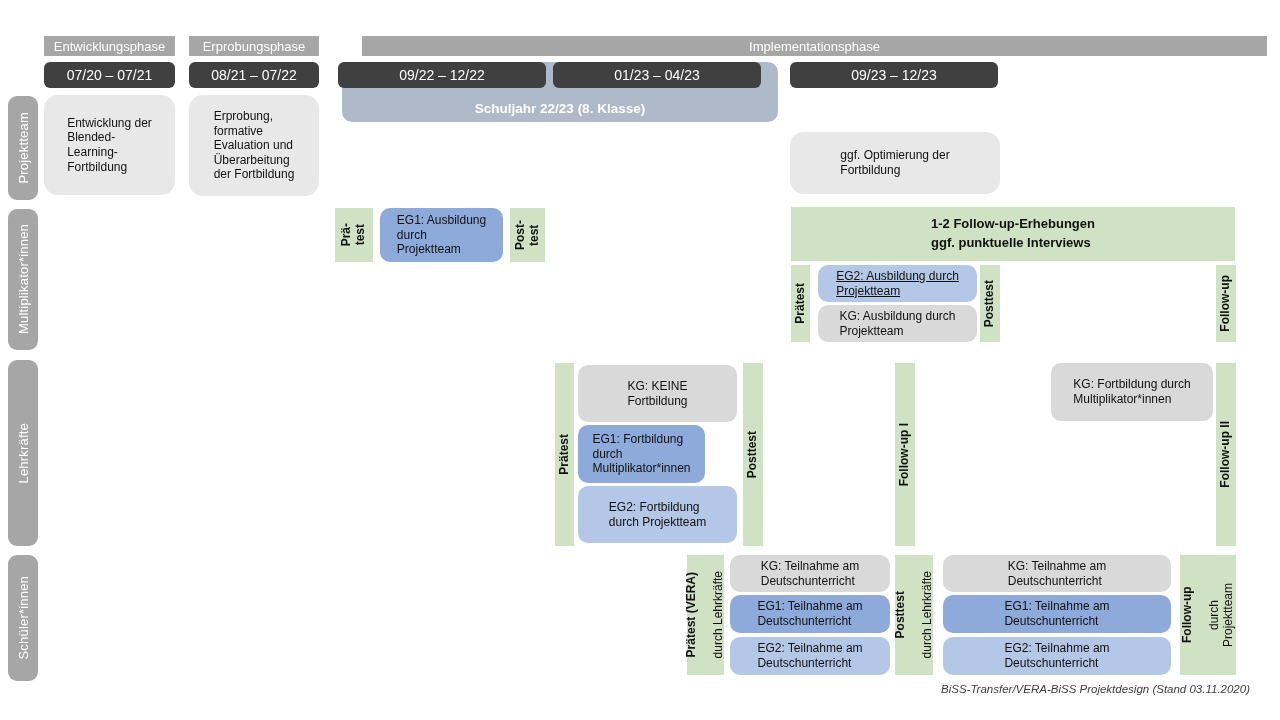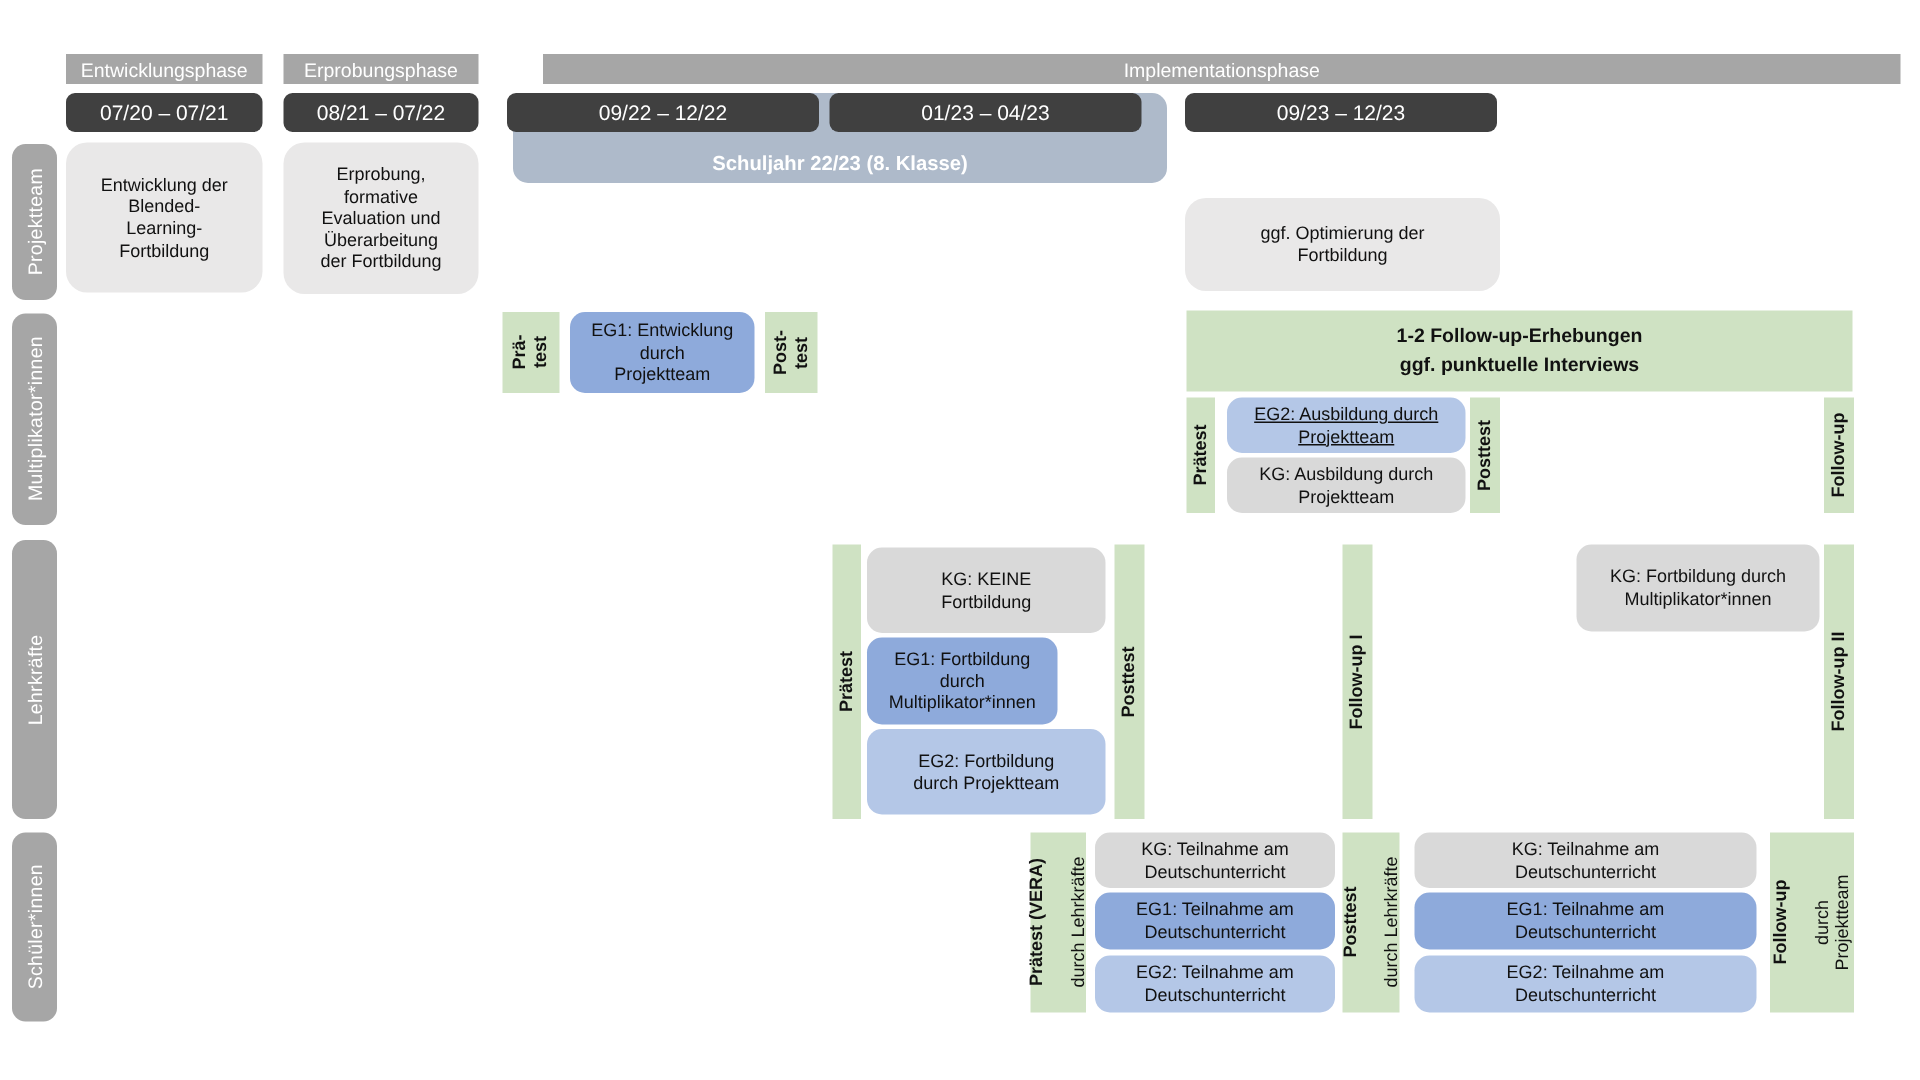--- a/index.html
+++ b/index.html
@@ -12,35 +12,35 @@
   .hdr{background:#a6a6a6;color:#fff;font-size:13px;display:flex;align-items:center;justify-content:center;}
   
   .datebar{background:#404040;color:#fff;font-size:14px;border-radius:6px;display:flex;align-items:center;justify-content:center;}
   
   .band{background:#aebaca;border-radius:10px;}
   .band-label{position:absolute;left:0;right:0;bottom:6px;text-align:center;color:#fff;font-weight:bold;font-size:13.5px;}
   
   .rowlabel{background:#a6a6a6;border-radius:9px;display:flex;align-items:center;justify-content:center;}
   .rowlabel-text{writing-mode:vertical-rl;transform:rotate(180deg);color:#fff;font-size:13px;letter-spacing:.2px;}
   
-  .box{border-radius:10px;display:flex;align-items:center;justify-content:center;text-align:center;
+  .box{border-radius:10px;display:flex;align-items:center;justify-content:center;text-align:left;
        font-size:12px;line-height:1.22;white-space:pre-line;padding:2px 4px;}
   .box.big{border-radius:14px;}
   .bg-lgray{background:#e9e8e8;}
   .bg-kg{background:#d9d9d9;}
   .bg-eg1{background:#8eaadb;}
   .bg-eg2{background:#b4c7e7;}
   
   .vbar{background:#cfe2c3;display:flex;align-items:center;justify-content:center;}
   .vtext{writing-mode:vertical-rl;transform:rotate(180deg);font-weight:bold;font-size:12px;
          white-space:pre-line;text-align:center;line-height:1.15;color:#111;}
   .vtext > div{text-align:center;}
   .vtext .sub{font-weight:normal;}
   
-  .greenband{background:#cfe2c3;display:flex;align-items:center;justify-content:center;text-align:center;
+  .greenband{background:#cfe2c3;display:flex;align-items:center;justify-content:center;text-align:left;
              font-weight:bold;font-size:13px;line-height:1.45;white-space:pre-line;}
   .caption{font-style:italic;font-size:11.5px;color:#3c3c3c;text-align:right;}
 </style>
 </head>
 <body>
 
 <div class="canvas">
 
   <div class="abs hdr" style="left:44px;top:36px;width:131px;height:20px;">
       <span>Entwicklungsphase</span>
@@ -84,21 +84,21 @@
 Evaluation und
 Überarbeitung
 der Fortbildung</div>
   <div class="abs box big bg-lgray" style="left:790px;top:132px;width:210px;height:62px;">ggf. Optimierung der
 Fortbildung</div>
 
   <div class="abs vbar" style="left:335px;top:208px;width:38px;height:54px;">
       <div class="vtext">Prä-
 test</div>
     </div>
-  <div class="abs box bg-eg1" style="left:380px;top:208px;width:123px;height:54px;">EG1: Entwicklung
+  <div class="abs box bg-eg1" style="left:380px;top:208px;width:123px;height:54px;">EG1: Ausbildung
 durch
 Projektteam</div>
   <div class="abs vbar" style="left:510px;top:208px;width:35px;height:54px;">
       <div class="vtext">Post-
 test</div>
     </div>
 
   <div class="abs greenband" style="left:791px;top:207px;width:444px;height:54px;">1-2 Follow-up-Erhebungen
 ggf. punktuelle Interviews</div>
   <div class="abs vbar" style="left:791px;top:265px;width:19px;height:77px;">
@@ -162,14 +162,15 @@
   <div class="abs box bg-eg2" style="left:943px;top:637px;width:228px;height:38px;">EG2: Teilnahme am
 Deutschunterricht</div>
   <div class="abs vbar" style="left:1180px;top:555px;width:56px;height:120px;">
     <div class="vtext">
       <div class="main">Follow-up</div>
       <div class="sub">durch
 Projektteam</div>
     </div>
   </div>
 
+  <div class="abs caption" style="left:850px;top:683px;width:400px;">BiSS-Transfer/VERA-BiSS Projektdesign (Stand 03.11.2020)</div>
 
 </div>
 
 </body></html>

